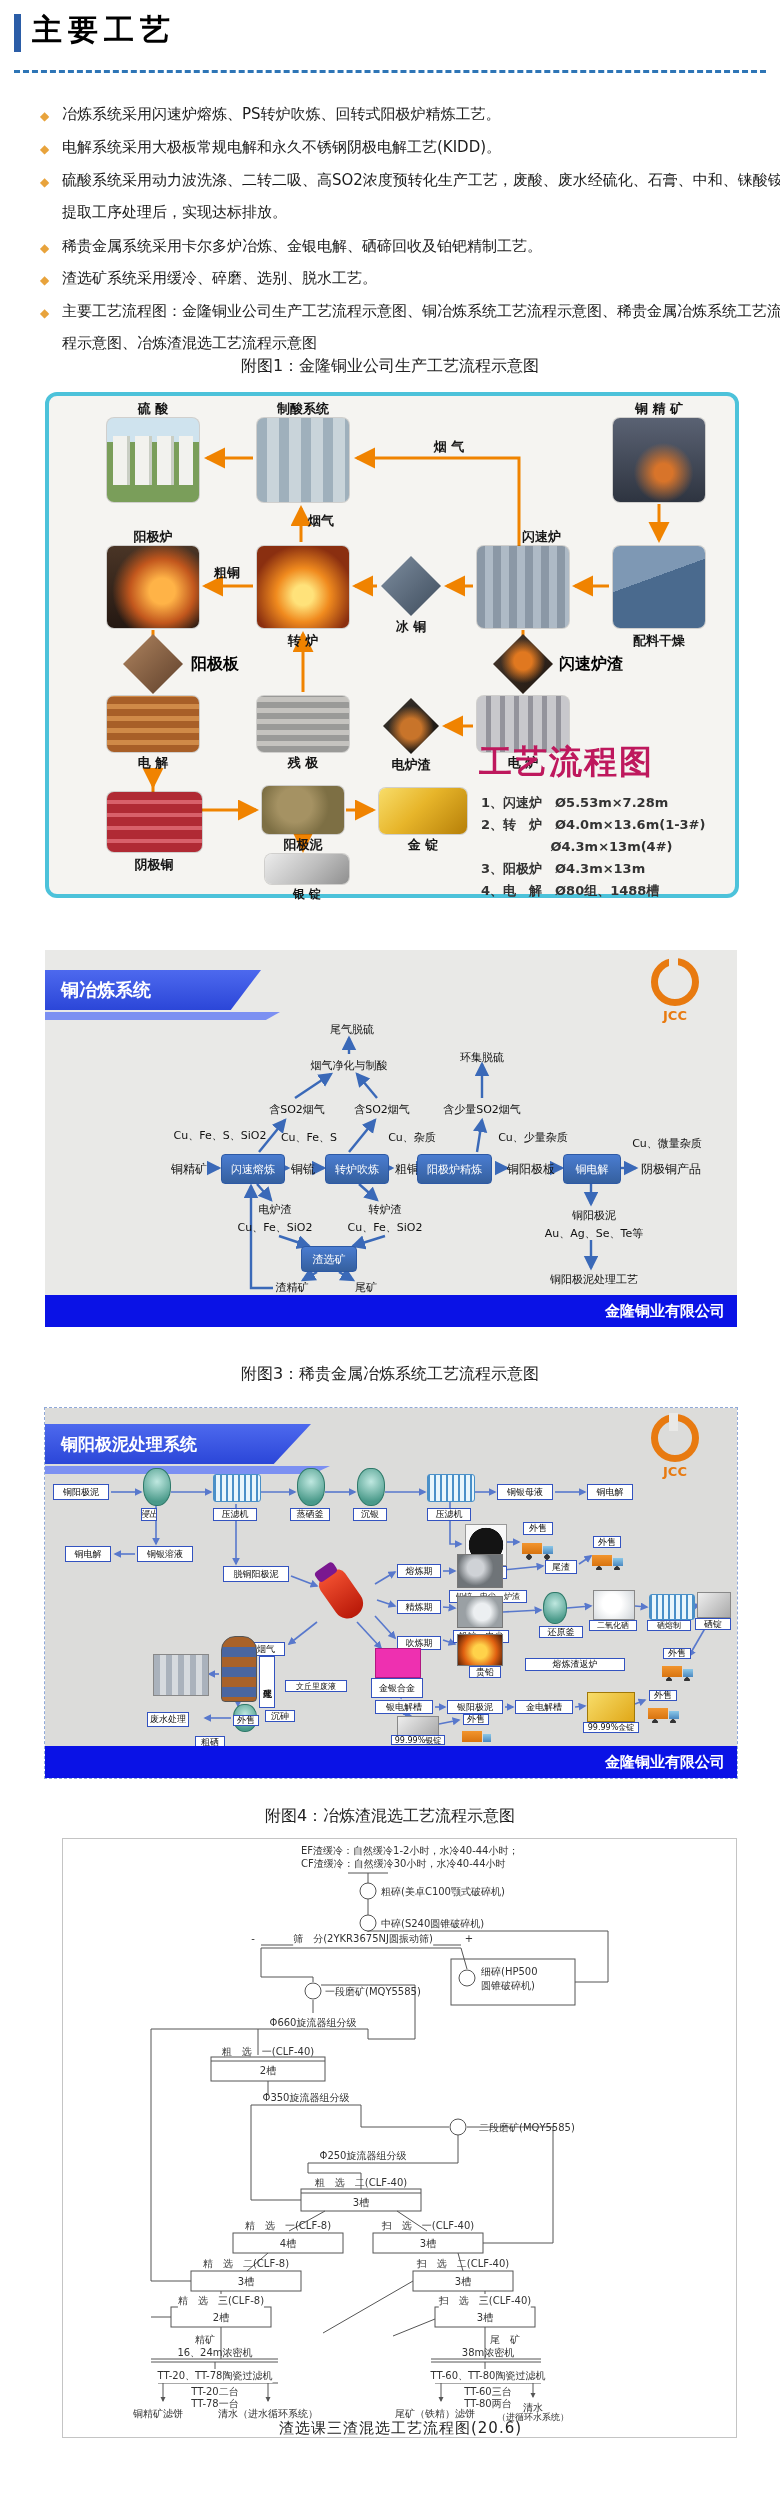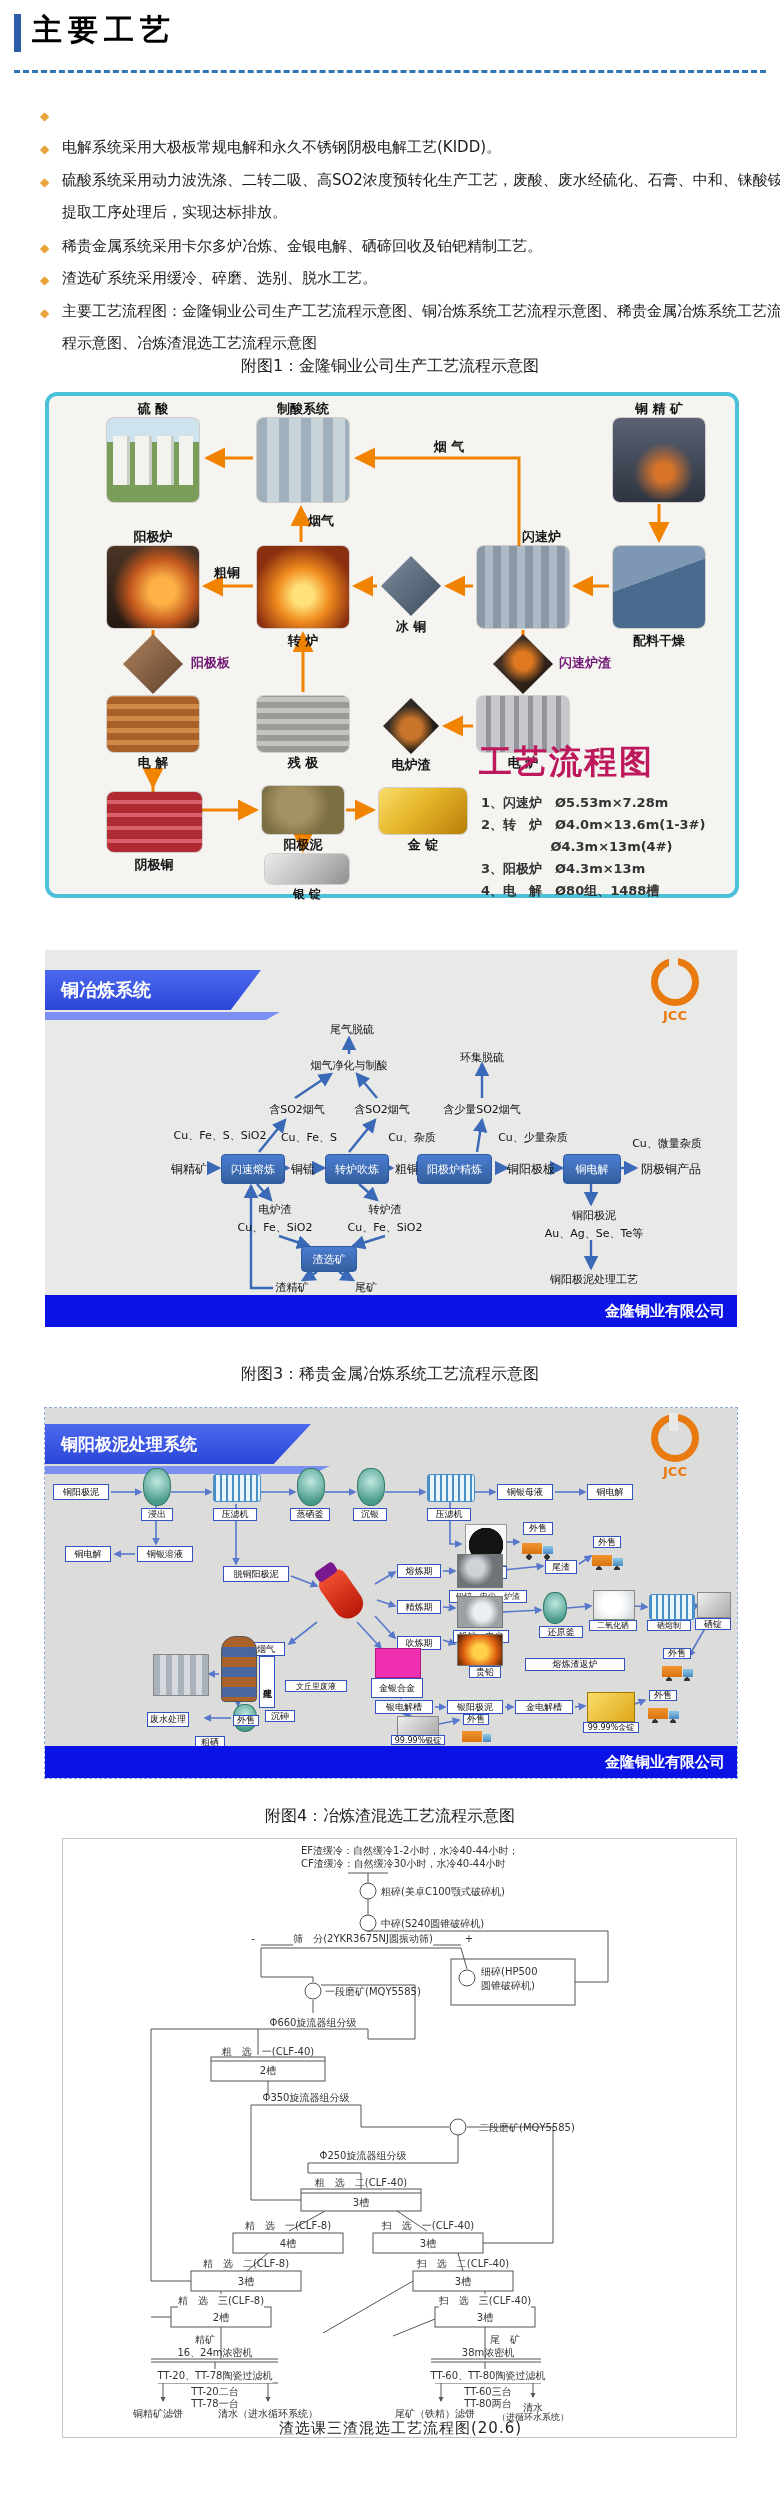--- a/index.html
+++ b/index.html
@@ -10,21 +10,21 @@
   #dash{position:absolute;left:14px;right:14px;top:70px;border-top:3px dashed #2E75B6;}
   
   .bullet{position:absolute;left:40px;width:722px;padding-left:22px;font-size:15px;line-height:32px;color:#1a1a1a;}
   .dm{position:absolute;left:0;top:2px;color:#E8A33C;font-size:12px;}
   .caption{position:absolute;left:0;width:780px;text-align:center;font-size:16px;color:#222;}
   
   #fig1{position:absolute;left:45px;top:392px;width:694px;height:506px;background:#f5f4f1;border:4px solid #4CC2DA;border-radius:12px;box-sizing:border-box;}
   .ph{position:absolute;border-radius:7px;overflow:hidden;box-shadow:0 0 0 1px rgba(0,0,0,.15);}
   .dia{position:absolute;clip-path:polygon(50% 0,100% 50%,50% 100%,0 50%);}
   .lb{position:absolute;font-weight:bold;font-size:13px;color:#151515;white-space:nowrap;transform:translateX(-50%);}
-  .lbl{position:absolute;font-weight:bold;font-size:13px;color:#701a75;white-space:nowrap;}
+  .lbl{position:absolute;font-weight:bold;font-size:16px;color:#000000;white-space:nowrap;}
   .p-tanks{background:linear-gradient(#cfe3ee 0 28%,#7a9e5a 28% 100%),#7a9e5a;}
   .p-tanks:after{content:"";position:absolute;left:6%;top:22%;width:88%;height:58%;background:repeating-linear-gradient(90deg,#f2f2ee 0 14px,#c9cec4 14px 17px,transparent 17px 22px);}
   .p-plant{background:repeating-linear-gradient(90deg,#9fb0bc 0 10px,#c9d4da 10px 22px),#b8c4cc;}
   .p-darkfactory{background:radial-gradient(circle at 55% 65%,#d8742a 0 12%,transparent 40%),linear-gradient(#5a6273,#2e3440);}
   .p-fire{background:radial-gradient(circle at 60% 55%,#ffb347 0 18%,#c2571d 45%,transparent 70%),linear-gradient(#4a3526,#241812);}
   .p-fire2{background:radial-gradient(circle at 50% 60%,#ffe27a 0 15%,#f08a1e 40%,#8a2f10 75%),#3a1c0e;}
   .p-steel{background:repeating-linear-gradient(90deg,#8b98a6 0 8px,#aebac6 8px 16px),#98a5b2;}
   .p-blueplant{background:linear-gradient(160deg,#7e98b4 0 40%,#4a6a8e 40% 100%);}
   .p-copper{background:repeating-linear-gradient(0deg,#a85f28 0 7px,#d08a48 7px 12px),#b06a30;}
   .p-gray{background:repeating-linear-gradient(0deg,#9a9a98 0 6px,#c5c3bf 6px 11px),#b0aeaa;}
@@ -85,21 +85,21 @@
 </style>
 </head>
 <body>
 
 <div id="page">
 
   <div id="titlebar"></div>
   <div id="pagetitle">主要工艺</div>
   <div id="dash"></div>
 
-  <div class="bullet" style="top:98px;"><span class="dm">◆</span></div>
+  <div class="bullet" style="top:98px;"><span class="dm">◆</span><span>冶炼系统采用闪速炉熔炼、PS转炉吹炼、回转式阳极炉精炼工艺。</span></div>
   <div class="bullet" style="top:131px;"><span class="dm">◆</span><span>电解系统采用大极板常规电解和永久不锈钢阴极电解工艺(KIDD)。</span></div>
   <div class="bullet" style="top:164px;"><span class="dm">◆</span><span>硫酸系统采用动力波洗涤、二转二吸、高SO2浓度预转化生产工艺，废酸、废水经硫化、石膏、中和、铼酸铵提取工序处理后，实现达标排放。</span></div>
   <div class="bullet" style="top:230px;"><span class="dm">◆</span><span>稀贵金属系统采用卡尔多炉冶炼、金银电解、硒碲回收及铂钯精制工艺。</span></div>
   <div class="bullet" style="top:262px;"><span class="dm">◆</span><span>渣选矿系统采用缓冷、碎磨、选别、脱水工艺。</span></div>
   <div class="bullet" style="top:295px;"><span class="dm">◆</span><span>主要工艺流程图：金隆铜业公司生产工艺流程示意图、铜冶炼系统工艺流程示意图、稀贵金属冶炼系统工艺流程示意图、冶炼渣混选工艺流程示意图</span></div>
 
   <div class="caption" style="top:356px;">附图1：金隆铜业公司生产工艺流程示意图</div>
 
   <div id="fig1">
     <svg width="694" height="506">
@@ -309,21 +309,21 @@
       <div class="jcctxt">JCC</div>
     </div>
     <div class="b3" style="left:8px;top:76px;width:56px;height:16px;">铜阳极泥</div>
     <div class="kettle" style="left:98px;top:60px;width:26px;height:36px;"></div>
     <div class="filterx" style="left:168px;top:66px;width:46px;height:26px;"></div>
     <div class="kettle" style="left:252px;top:60px;width:26px;height:36px;"></div>
     <div class="kettle" style="left:312px;top:60px;width:26px;height:36px;"></div>
     <div class="filterx" style="left:382px;top:66px;width:46px;height:26px;"></div>
     <div class="b3" style="left:452px;top:76px;width:56px;height:16px;">铜银母液</div>
     <div class="b3" style="left:542px;top:76px;width:46px;height:16px;">铜电解</div>
-    <div class="b3" style="left:96px;top:100px;width:32px;height:13px;">浸出</div>
+    <div class="b3" style="left:96px;top:100px;width:16px;height:13px;font-style:italic;">浸出</div>
     <div class="b3" style="left:168px;top:100px;width:44px;height:13px;">压滤机</div>
     <div class="b3" style="left:245px;top:100px;width:40px;height:13px;">蒸硒釜</div>
     <div class="b3" style="left:308px;top:100px;width:34px;height:13px;">沉银</div>
     <div class="b3" style="left:382px;top:100px;width:44px;height:13px;">压滤机</div>
     <div class="bcirc" style="left:420px;top:116px;width:40px;height:40px;"></div>
     <div class="b3" style="left:418px;top:158px;width:44px;height:13px;">硒化铜</div>
     <div class="b3" style="left:478px;top:114px;width:30px;height:13px;">外售</div>
     <div class="truck" style="left:476px;top:130px;width:34px;height:22px;"></div>
     <div class="b3" style="left:20px;top:138px;width:46px;height:16px;">铜电解</div>
     <div class="b3" style="left:92px;top:138px;width:56px;height:16px;">铜银溶液</div>

